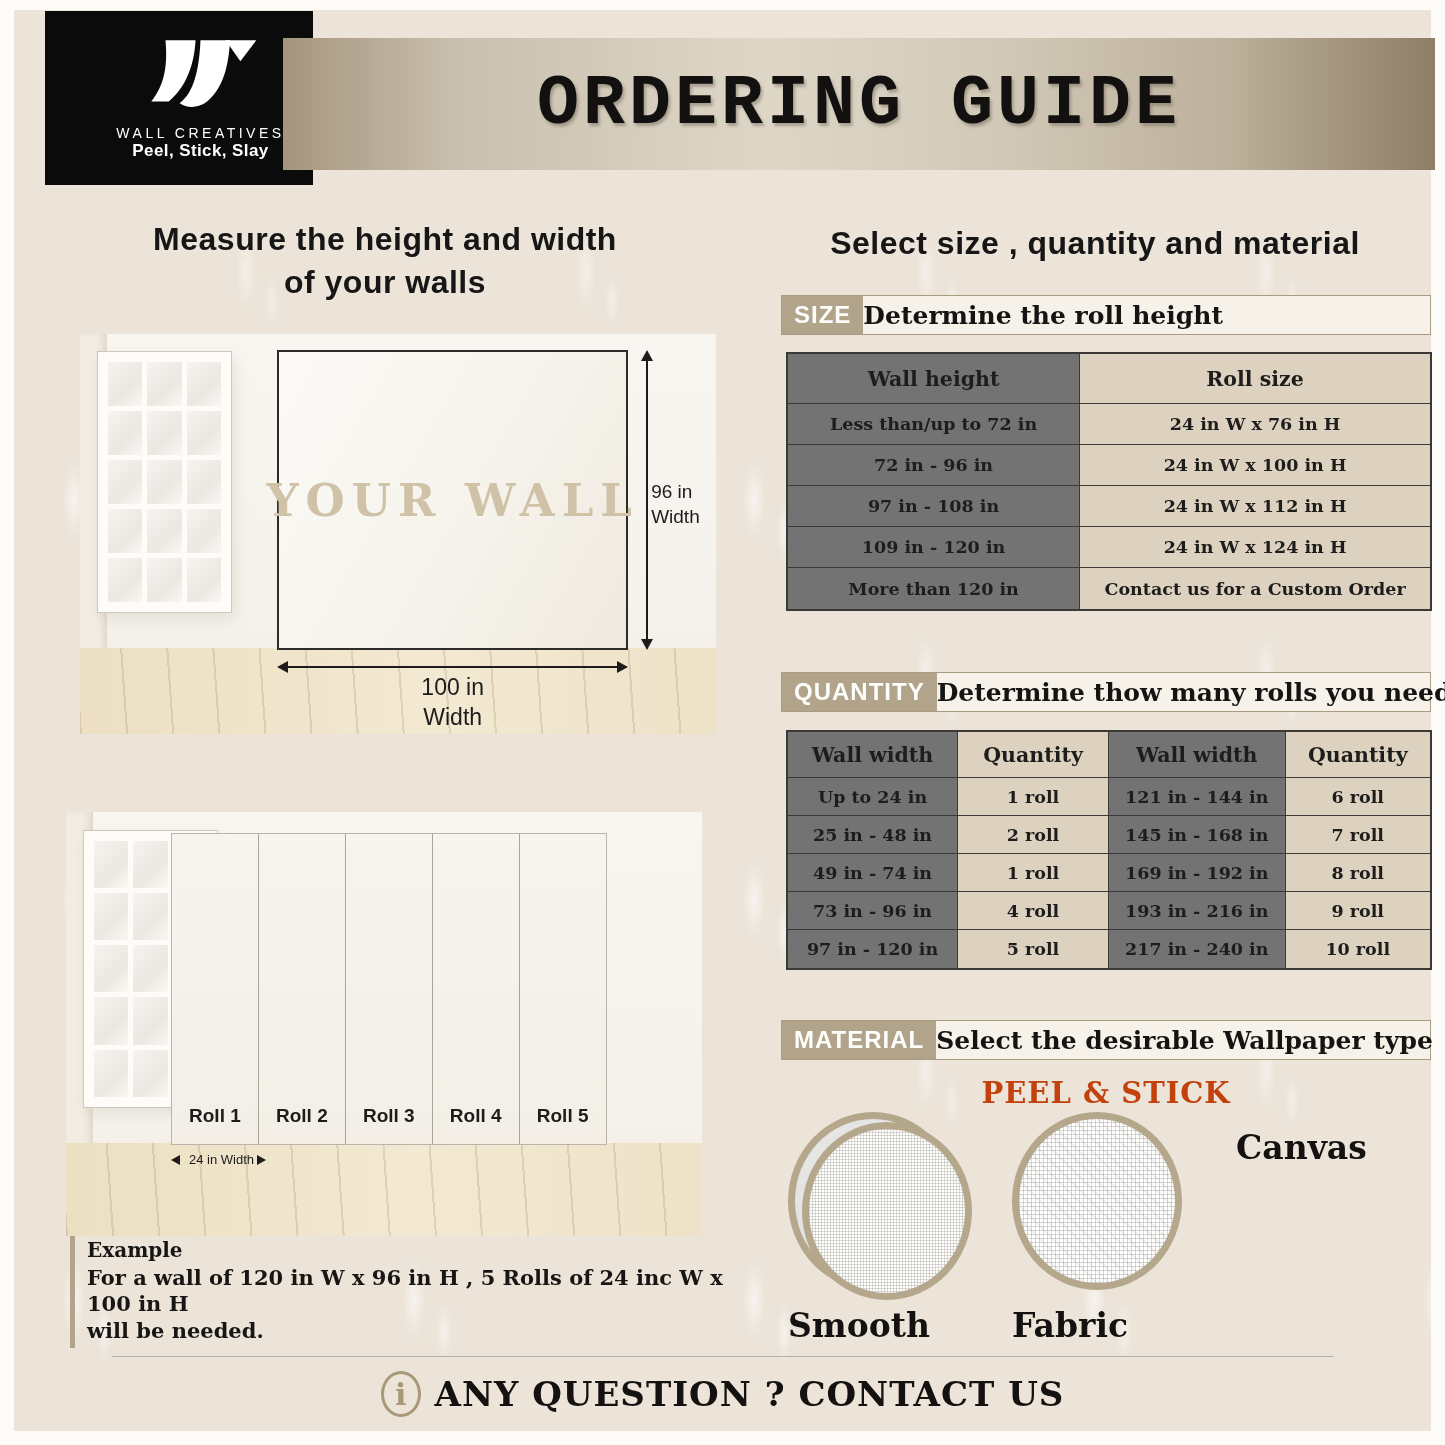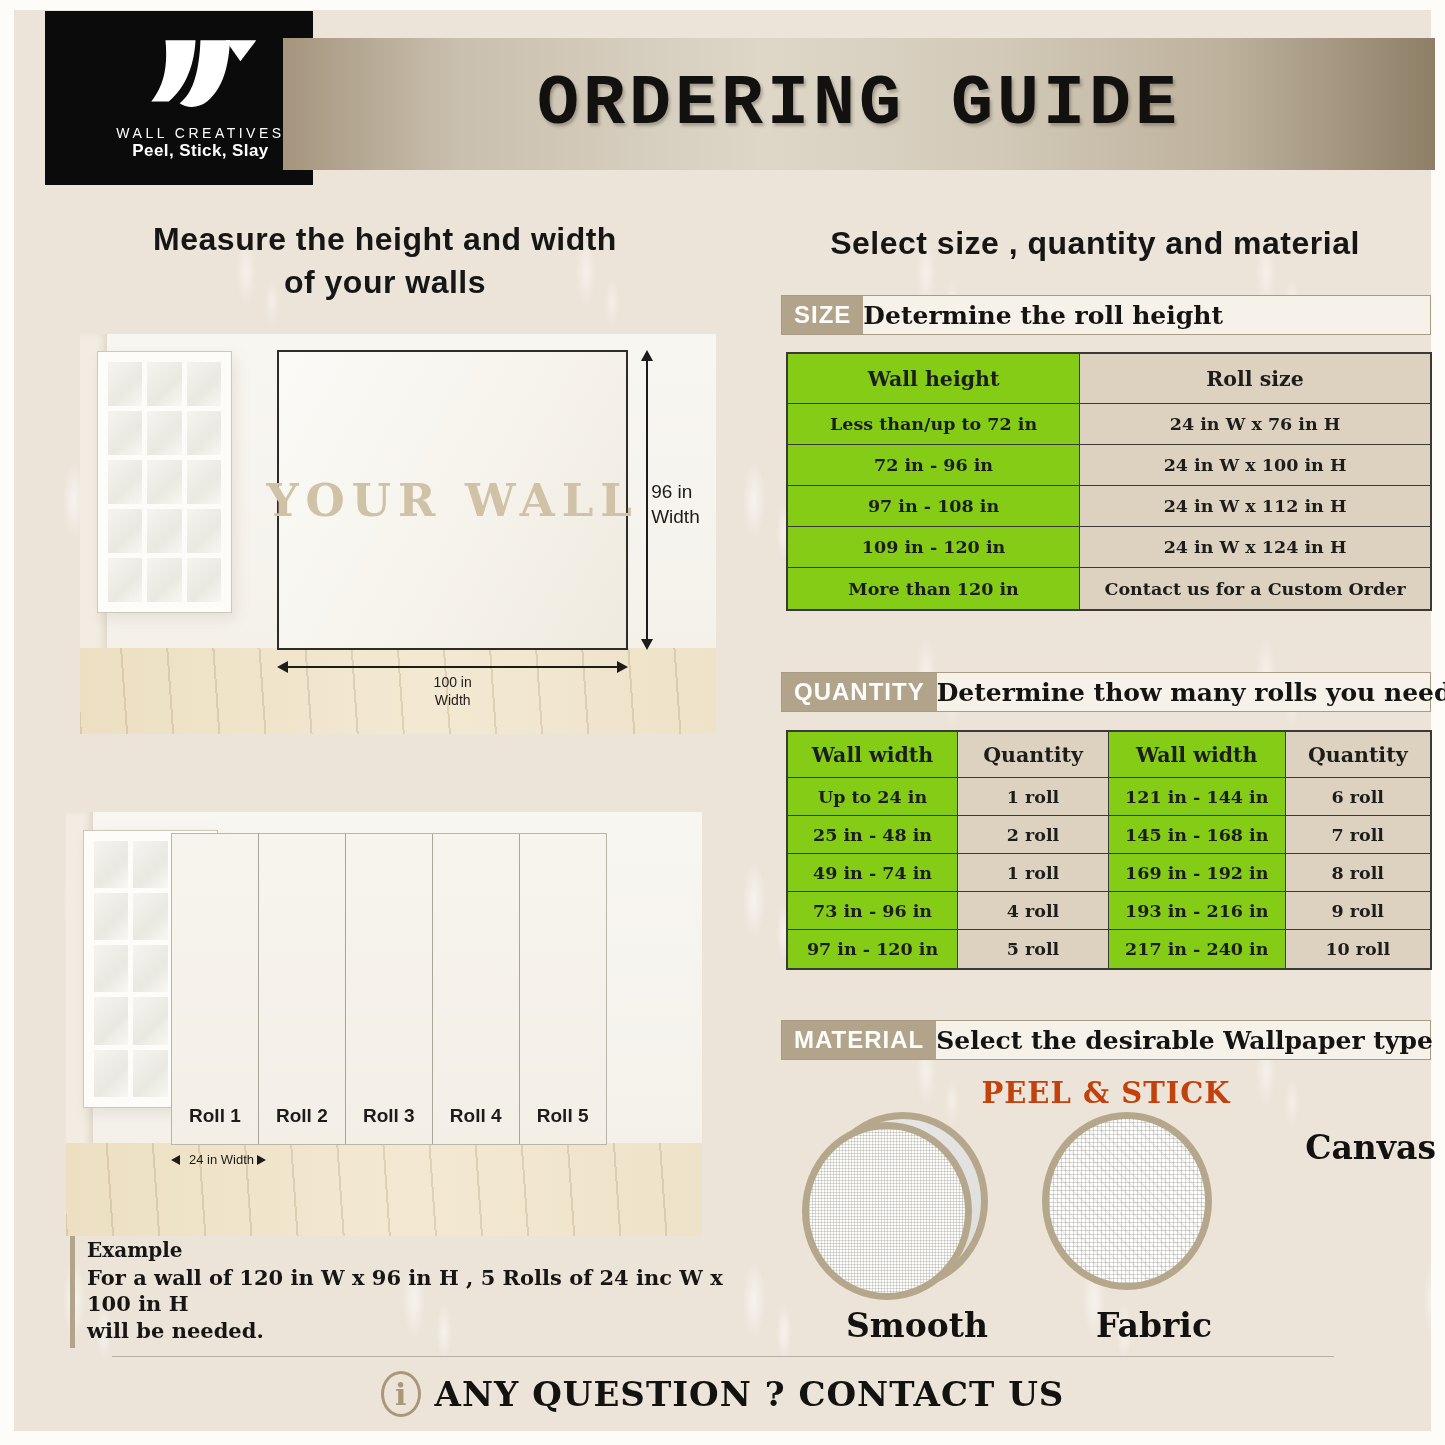--- a/index.html
+++ b/index.html
@@ -59,21 +59,21 @@
     display:flex;flex-direction:column;align-items:center;}
   .tu{width:0;height:0;border-left:6px solid transparent;border-right:6px solid transparent;border-bottom:11px solid #1d1c1a;}
   .td{width:0;height:0;border-left:6px solid transparent;border-right:6px solid transparent;border-top:11px solid #1d1c1a;}
   .vl{width:2px;flex:1;background:#1d1c1a;}
   .vlabel{position:absolute;left:89.8%;top:36.5%;font-size:19px;line-height:1.3;color:#1d1c1a;}
   .vlabel span{display:block;}
   .hdim{position:absolute;left:31%;top:81.5%;width:55.2%;height:13px;display:flex;align-items:center;}
   .tl{width:0;height:0;border-top:6px solid transparent;border-bottom:6px solid transparent;border-right:11px solid #1d1c1a;}
   .tr{width:0;height:0;border-top:6px solid transparent;border-bottom:6px solid transparent;border-left:11px solid #1d1c1a;}
   .hl{height:2px;flex:1;background:#1d1c1a;}
-  .hlabel{position:absolute;left:31%;top:84.8%;width:55.2%;text-align:center;font-size:14px;
+  .hlabel{position:absolute;left:31%;top:84.8%;width:55.2%;text-align:center;font-size:23px;
     line-height:1.3;color:#1d1c1a;}
   .hlabel span{display:block;}
   
   .wall2{position:absolute;left:16.5%;top:5%;width:68.5%;height:73.5%;display:flex;
     border:1px solid #b9b5a9;background:#f7f4ee;box-sizing:border-box;}
   .panel{flex:1;position:relative;background:linear-gradient(180deg,#f7f4ee,#f3efe7);
     border-right:1px solid #a9a598;}
   .panel:last-child{border-right:none;}
   .roll-label{position:absolute;left:0;right:0;bottom:5.5%;text-align:center;
     font-weight:700;font-size:19px;color:#1d1c1a;}
@@ -97,30 +97,30 @@
     display:flex;align-items:center;padding:0 12px;}
   .ttl{font-family:"DejaVu Serif","Liberation Serif",serif;font-weight:700;font-size:25px;color:#141412;
     display:flex;align-items:center;white-space:nowrap;}
   
   .tbl{position:absolute;display:grid;border:2px solid #3b3935;box-sizing:border-box;background:#f3eee3;}
   .size-tbl{left:786px;top:352px;width:646px;grid-template-rows:50px repeat(5,41px);}
   .qty-tbl{left:786px;top:730px;width:646px;grid-template-rows:46px repeat(5,38px);}
   .cell{display:flex;align-items:center;justify-content:center;text-align:center;
     font-family:"DejaVu Serif","Liberation Serif",serif;font-weight:700;font-size:17.5px;color:#1d1d1b;
     border-right:1.5px solid #3b3935;border-bottom:1.5px solid #3b3935;padding:0 6px;box-sizing:border-box;}
-  .cell.c0{background:#84cc16;}
+  .cell.c0{background:#737373;}
   .cell.c1{background:#ddd2c0;}
   .cell.hdr{font-size:20.5px;}
   .cell.lc{border-right:none;}
   .cell.lr{border-bottom:none;}
   
   .peel-stick{position:absolute;left:781px;top:1076px;width:650px;text-align:center;
     font-family:"DejaVu Serif","Liberation Serif",serif;font-weight:700;font-size:29px;letter-spacing:1px;color:#c2410c;}
   .materials{position:absolute;left:788px;top:1112px;width:648px;display:flex;justify-content:space-between;}
-  .mat{display:flex;flex-direction:column;align-items:flex-end;width:200px;cursor:pointer;}
+  .mat{display:flex;flex-direction:column;align-items:flex-start;width:200px;cursor:pointer;}
   .swatch{width:170px;height:178px;border-radius:50%;border:7px solid #b5a78c;box-sizing:border-box;}
   .swatch.smooth{background:linear-gradient(145deg,#e7e7e5,#dedddb);}
   .swatch.fabric{background-color:#ffffff;background-image:
       repeating-linear-gradient(0deg, rgba(150,148,138,.38) 0 1px, rgba(0,0,0,0) 1px 4px),
       repeating-linear-gradient(90deg, rgba(150,148,138,.38) 0 1px, rgba(0,0,0,0) 1px 4px),
       repeating-linear-gradient(45deg, rgba(150,148,138,.12) 0 2px, rgba(0,0,0,0) 2px 9px);}
   .swatch.canvas{background-color:#fdfdfc;background-image:
       repeating-linear-gradient(0deg, rgba(140,138,128,.3) 0 1px, rgba(0,0,0,0) 1px 3px),
       repeating-linear-gradient(90deg, rgba(140,138,128,.3) 0 1px, rgba(0,0,0,0) 1px 3px);}
   .mat-label{margin-top:16px;font-family:"DejaVu Serif","Liberation Serif",serif;font-weight:700;

